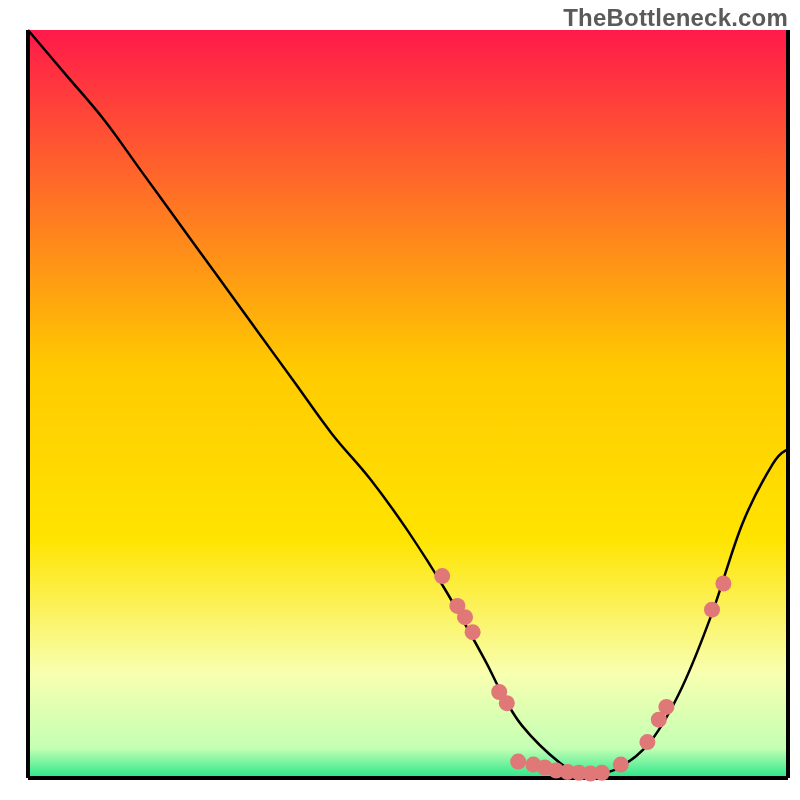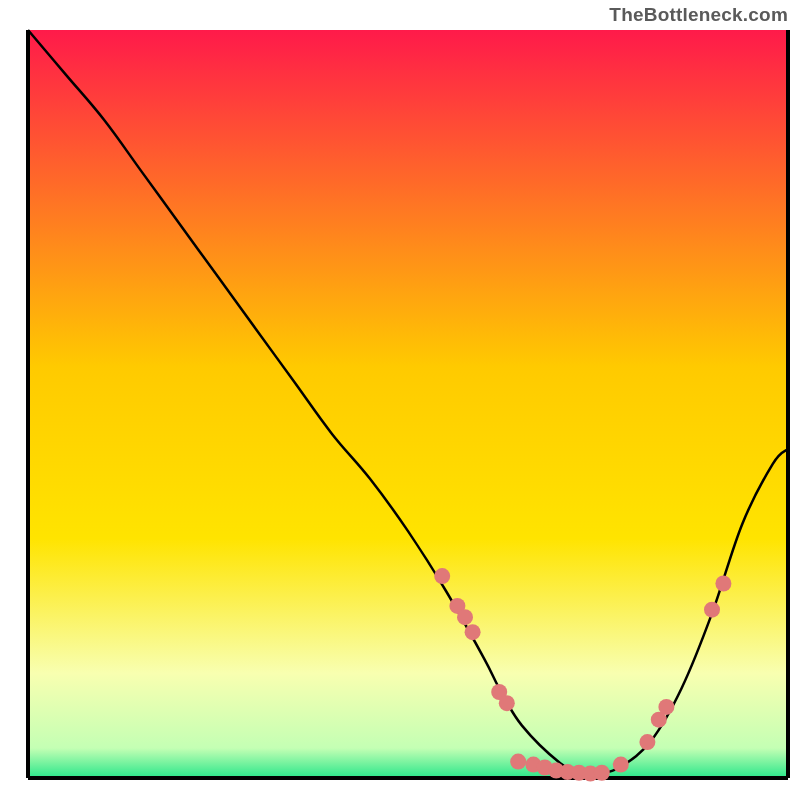--- a/index.html
+++ b/index.html
@@ -13,21 +13,21 @@
   }
   .page {
     position: relative;
     width: 800px;
     height: 800px;
   }
   .watermark {
     position: absolute;
     top: 4px;
     right: 12px;
-    font-size: 19px;
+    font-size: 24px;
     font-weight: bold;
     color: #5a5a5a;
     letter-spacing: 0.2px;
   }
   svg {
     display: block;
   }
 </style>
 </head>
 <body>

